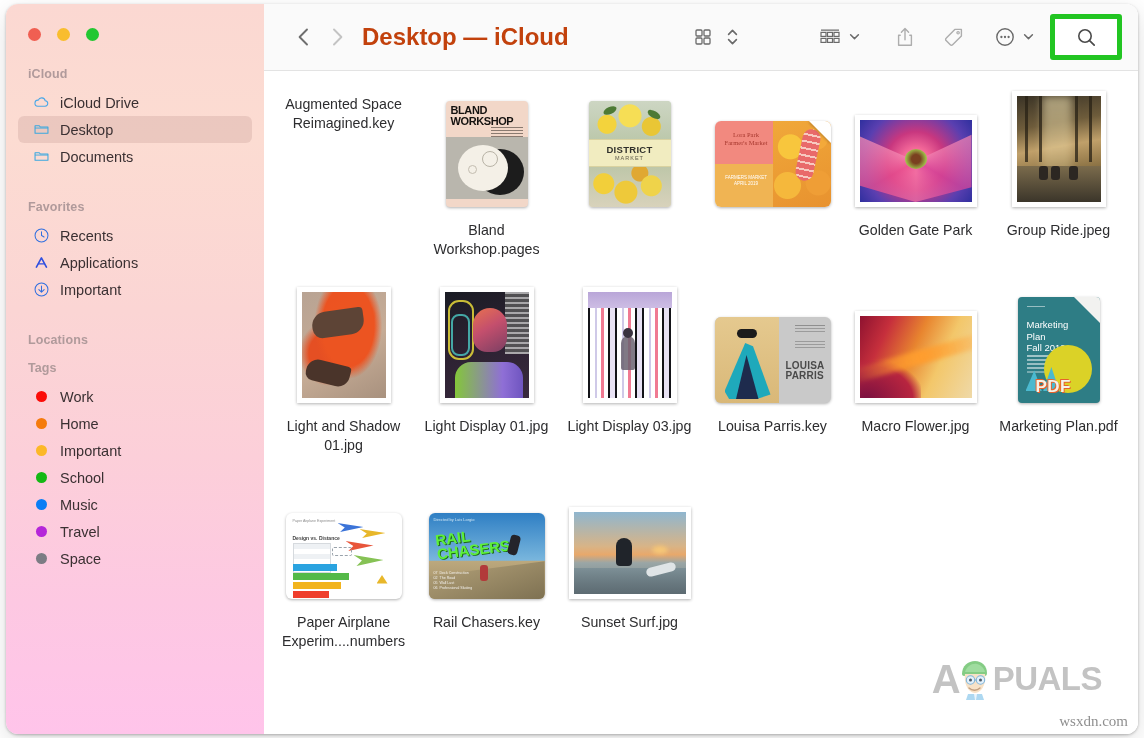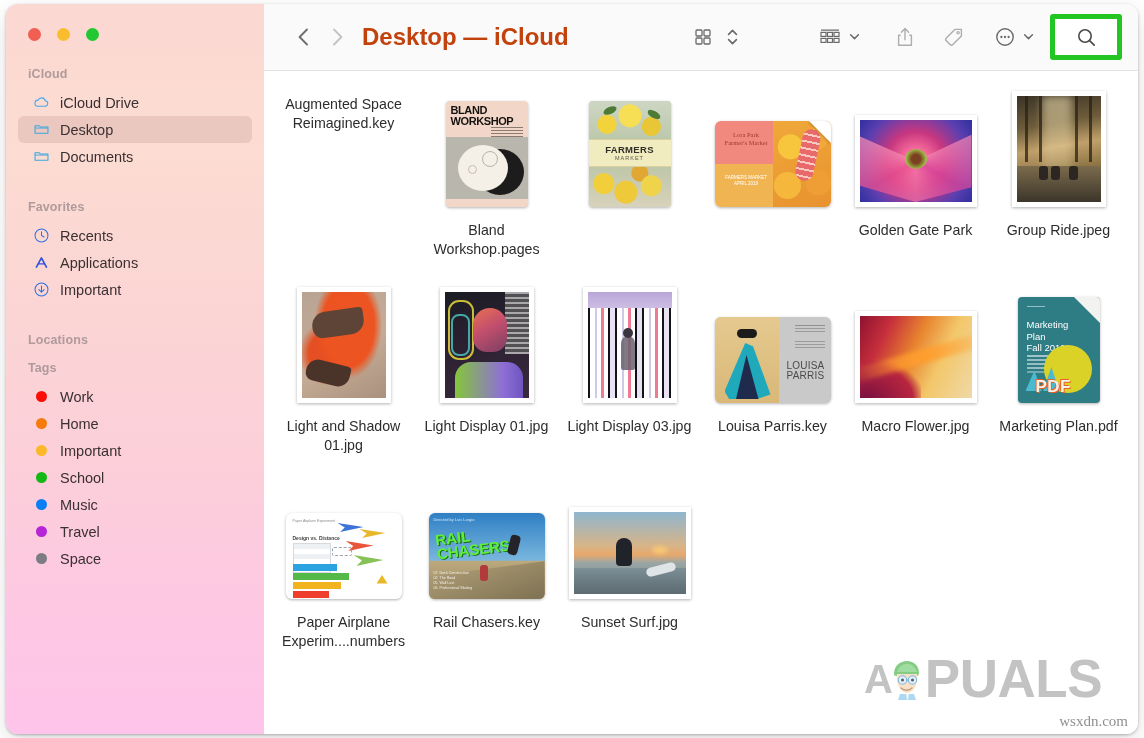--- a/index.html
+++ b/index.html
@@ -200,21 +200,21 @@
   .t-ld3 .top{position:absolute;left:0;right:0;top:0;height:16px;background:linear-gradient(180deg,#b9a6d8,#cdbde4);}
   .t-ld3 .per{position:absolute;left:40%;top:44px;width:14px;height:34px;border-radius:7px 7px 2px 2px;background:#6a6270;opacity:.85;}
   .t-ld3 .head{position:absolute;left:42%;top:36px;width:10px;height:10px;border-radius:50%;background:#3a3340;}
 
   
   .t-lou{background:#c9c9c9;}
   .t-lou .ll{position:absolute;left:0;top:0;width:56%;height:100%;background:linear-gradient(180deg,#e5c98f,#d9b878);}
   .t-lou .dress{position:absolute;left:10px;bottom:4px;width:46px;height:56px;background:#1fa9bb;clip-path:polygon(45% 0,62% 6%,100% 92%,70% 100%,10% 100%,0 86%);}
   .t-lou .dress2{position:absolute;left:20px;bottom:4px;width:30px;height:44px;background:#1e2b4d;clip-path:polygon(40% 0,80% 100%,5% 100%);}
   .t-lou .hat{position:absolute;left:22px;top:12px;width:20px;height:9px;border-radius:10px;background:#1b1b1b;}
-  .t-lou .nm{position:absolute;right:6px;bottom:22px;color:#4a4a4a;font-size:10px;font-weight:normal;line-height:10px;letter-spacing:.2px;text-align:left;}
+  .t-lou .nm{position:absolute;right:6px;bottom:22px;color:#4a4a4a;font-size:10px;font-weight:bold;line-height:10px;letter-spacing:.2px;text-align:left;}
   .t-lou .ln{position:absolute;right:6px;top:8px;width:30px;height:1px;background:#8f8f8f;box-shadow:0 3px 0 #9b9b9b,0 6px 0 #9b9b9b,0 16px 0 #9b9b9b,0 19px 0 #9b9b9b,0 22px 0 #9b9b9b;}
 
   
   .t-macro{background:linear-gradient(115deg,#8e1230 0%,#c62f3c 22%,#e8852f 46%,#f3c76a 68%,#efd9a8 100%);}
   .t-macro .streak{position:absolute;left:-10%;top:42%;width:130%;height:14px;background:linear-gradient(90deg,rgba(255,160,60,0),#ff9d2e,rgba(255,200,120,.1));transform:rotate(-16deg);filter:blur(2px);}
   .t-macro .dk{position:absolute;left:0;bottom:0;width:55%;height:46%;background:radial-gradient(ellipse at 10% 100%,#7c1140,#b8253f 60%,transparent 75%);}
 
   
   .t-mkt{background:#2e7d85;}
   .t-mkt .fold{position:absolute;right:0;top:0;width:0;height:0;border-left:26px solid transparent;border-top:26px solid #f2f2f0;}
@@ -251,21 +251,21 @@
   .t-surf{background:linear-gradient(180deg,#8fb6cf 0%,#d8b487 42%,#e8a86b 52%,#9aa6a6 62%,#6d7b80 100%);}
   .t-surf .sun{position:absolute;right:18px;top:34px;width:16px;height:8px;border-radius:50%;background:#f6c777;filter:blur(2px);}
   .t-surf .head{position:absolute;left:38%;top:26px;width:16px;height:28px;border-radius:8px 8px 4px 4px;background:#20242a;}
   .t-surf .board{position:absolute;right:10px;bottom:20px;width:30px;height:9px;border-radius:5px;background:#dfe4e6;transform:rotate(-14deg);}
   .t-surf .wave{position:absolute;left:0;right:0;bottom:0;height:32%;background:linear-gradient(180deg,rgba(120,140,148,.8),#5d6b72);}
 
   
   .wm{position:absolute;right:36px;bottom:34px;display:flex;align-items:center;gap:2px;opacity:.85;pointer-events:none;}
   .wm-a{font-size:40px;font-weight:bold;color:#b9b9b9;letter-spacing:-1px;line-height:40px;}
   .wm-face{position:relative;width:38px;height:42px;margin:0 -3px 0 -6px;}
-  .wm-rest{font-size:53px;font-weight:bold;color:#b9b9b9;letter-spacing:-.5px;line-height:40px;}
+  .wm-rest{font-size:33px;font-weight:bold;color:#b9b9b9;letter-spacing:-.5px;line-height:40px;}
   .wsx{position:absolute;right:10px;bottom:4px;font-size:15px;color:#8f8f8f;font-family:"Liberation Serif",serif;}
 </style>
 </head>
 <body>
 
 <div class="window">
 
   <aside class="sidebar">
     <div class="traffic">
       <span class="tl red"></span>
@@ -513,21 +513,21 @@
           <div class="fname">Bland Workshop.pages</div>
         </div>
 
         <div class="cell">
           <div class="thumb-box">
             <div class="doc-port ph shadow t-dist">
               <div class="lemons"></div>
               <div class="leaf" style="left:14px;top:6px"></div>
               <div class="leaf" style="right:10px;top:10px;transform:rotate(30deg)"></div>
               <div class="band">
-                <b>FARMERS</b>
+                <b>DISTRICT</b>
                 <i>MARKET</i>
               </div>
             </div>
           </div>
         </div>
 
         <div class="cell">
           <div class="thumb-box">
             <div class="key-card ph shadow t-farm">
               <div class="rhalf"></div>

